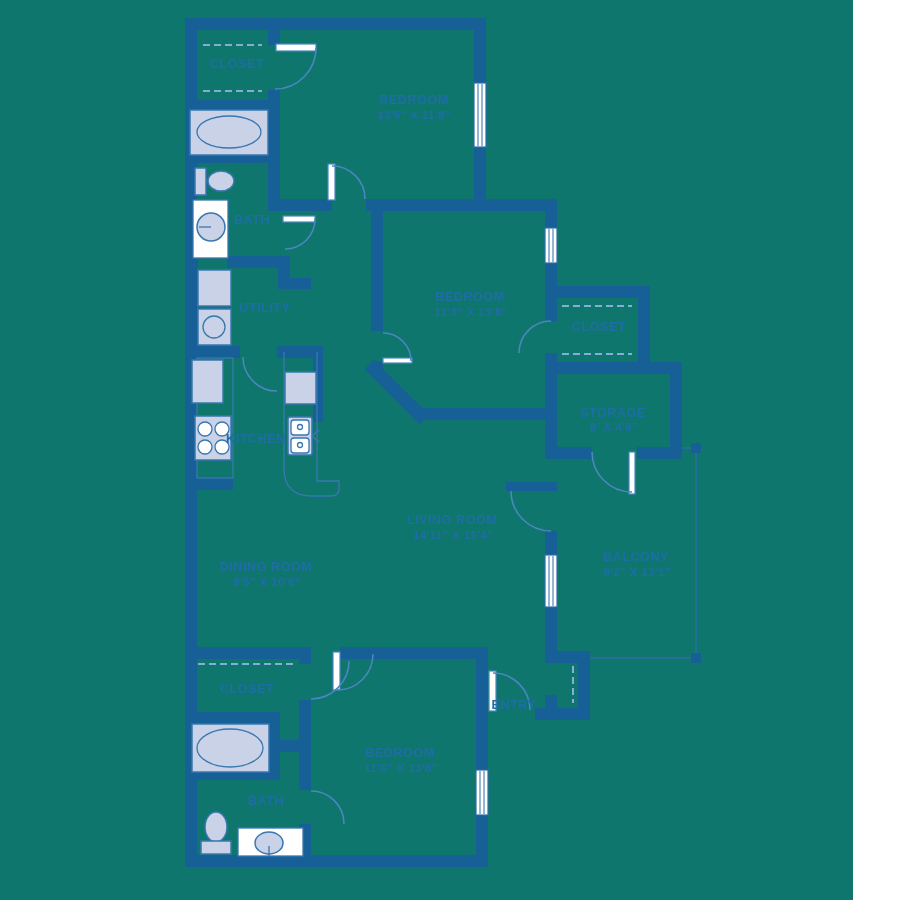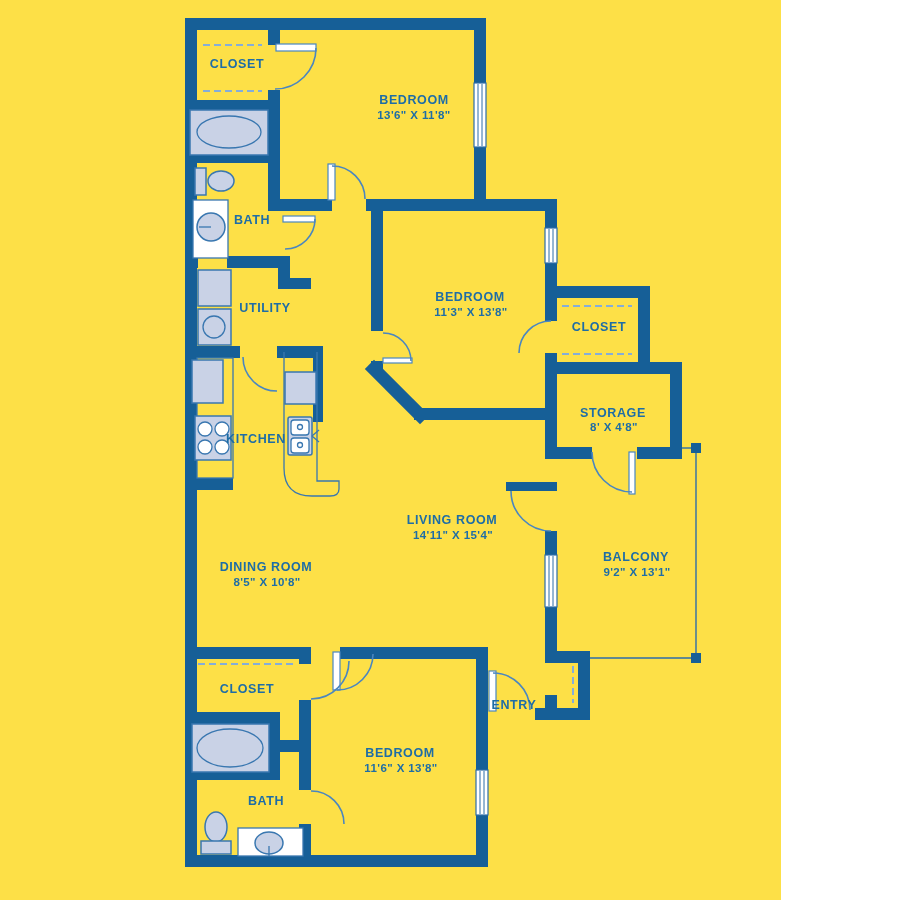--- a/index.html
+++ b/index.html
@@ -1,17 +1,17 @@
 <!DOCTYPE html>
 <html style="--wall: #165f97; --text: #1e6da6; --door: #4a86c0; --fixture_fill: #c9d2e6; --fixture_stroke: #3977b0; --dash: #85add8; --thin: #2d6da8;"><head>
 <meta charset="utf-8">
 <title>Floor Plan</title>
 <style>
   html,body { margin:0; padding:0; background:#ffffff; }
-  .stage { position:relative; width:781px; height:900px; background:#fde047; overflow:hidden; }
+  .stage { position:relative; width:853px; height:900px; background:#0f766e; overflow:hidden; }
   svg { display:block; }
   .wall { fill: var(--wall); }
   .wline { stroke: var(--wall); fill:none; }
   .door { stroke: var(--door); stroke-width:1.6; fill:none; }
   .leaf { fill:#ffffff; stroke: var(--door); stroke-width:1.2; }
   .bar  { fill: var(--wall); }
   .fx   { fill: var(--fixture_fill); stroke: var(--fixture_stroke); stroke-width:1.5; }
   .fxo  { fill:none; stroke: var(--fixture_stroke); stroke-width:1.3; }
   .fxw  { fill:#ffffff; stroke: var(--fixture_stroke); stroke-width:1.3; }
   .dash { stroke: var(--dash); stroke-width:2; stroke-dasharray:7 4; fill:none; }

